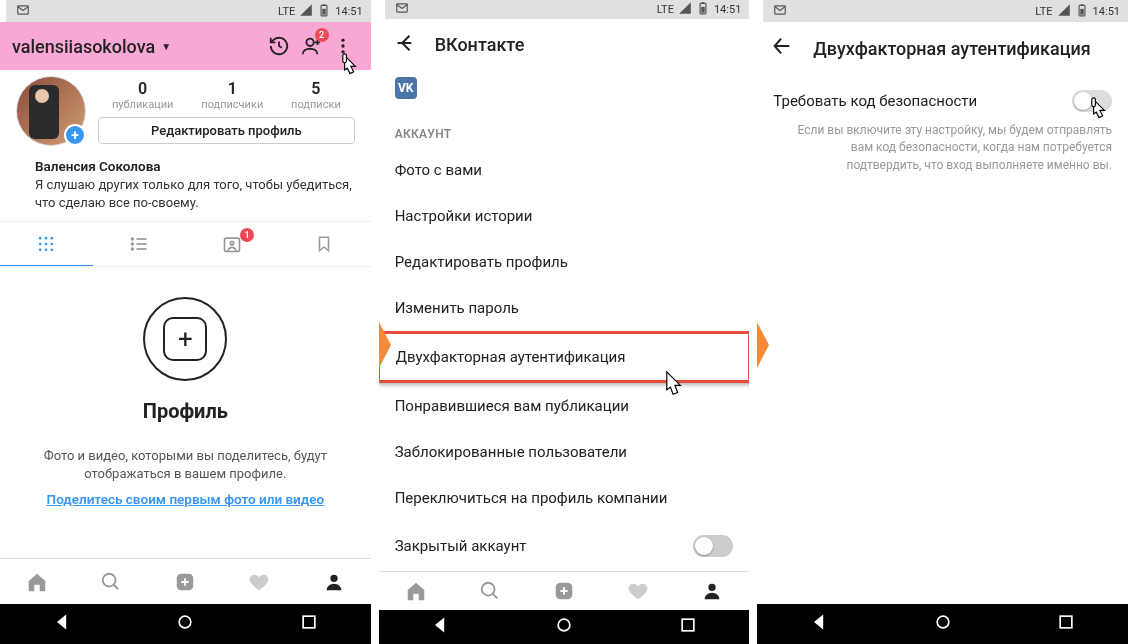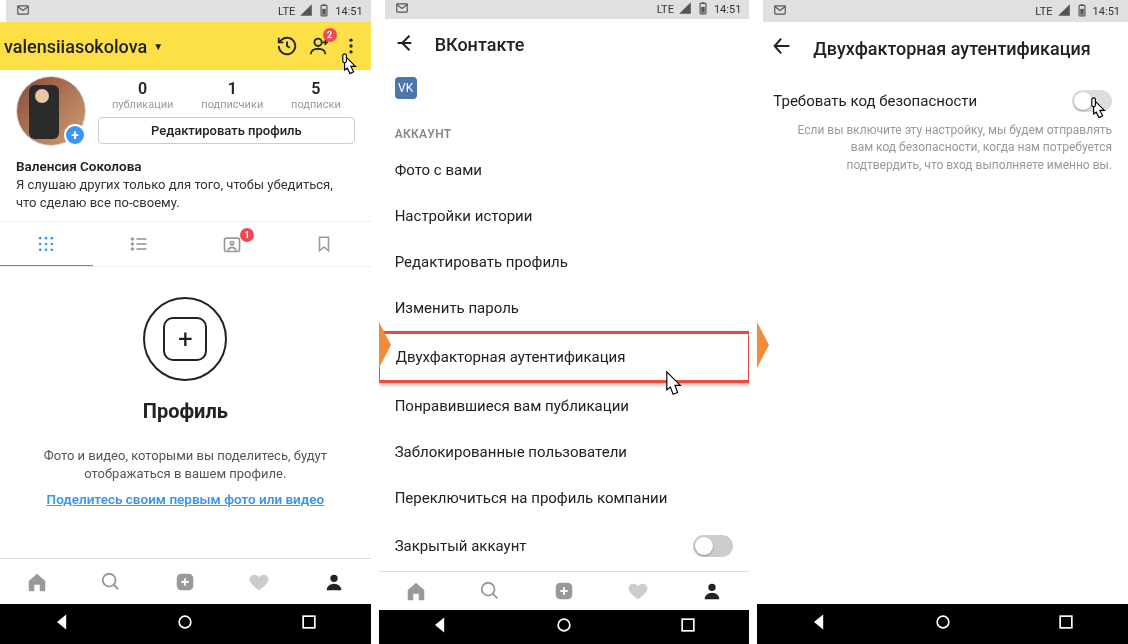--- a/index.html
+++ b/index.html
@@ -31,23 +31,23 @@
     font-size: 11px;
     color: #333;
     margin-left: 6px;
   }
   .status-bar .left-icon { margin-right: auto; margin-left: 2px; }
   .status-bar svg { width: 14px; height: 14px; }
   
   .topbar {
     display: flex;
     align-items: center;
-    padding: 8px 4px;
+    padding: 8px 12px;
     min-height: 48px;
-    background: #fde047;
+    background: #f9a8d4;
   }
   .username {
     font-size: 18px;
     font-weight: 500;
     color: #222;
     margin-right: 6px;
   }
   .topbar .spacer { flex: 1; }
   .icon-btn {
     width: 32px;
@@ -122,21 +122,21 @@
   .edit-btn {
     border: 1px solid #ccc;
     border-radius: 4px;
     padding: 5px 0;
     text-align: center;
     font-size: 13px;
     font-weight: 500;
     color: #222;
     background: #fff;
   }
-  .bio { padding: 6px 16px 10px; }
+  .bio { padding: 6px 16px 10px; margin-left: 19px; }
   .bio-name { font-weight: 600; font-size: 13.5px; color: #222; margin-bottom: 2px; }
   .bio-text { font-size: 13px; color: #333; line-height: 1.35; }
   .tabs {
     display: flex;
     border-top: 1px solid #eee;
     border-bottom: 1px solid #eee;
   }
   .tab {
     flex: 1;
     height: 44px;
@@ -200,21 +200,21 @@
     gap: 20px;
   }
   .page-title { font-size: 18px; font-weight: 500; color: #222; }
   .vk-row {
     display: flex; align-items: center; gap: 12px;
     padding: 6px 16px 14px;
     font-size: 15px; color: #222;
   }
   .vk-badge {
     width: 22px; height: 22px; background: #4a76a8; border-radius: 4px;
-    color: #fff; font-size: 12px; font-weight: 400;
+    color: #fff; font-size: 12px; font-weight: 700;
     display:flex; align-items:center; justify-content:center;
   }
   .section-label {
     padding: 14px 16px 6px;
     font-size: 12px;
     font-weight: 600;
     color: #888;
     letter-spacing: 0.3px;
   }
   .settings-item {

